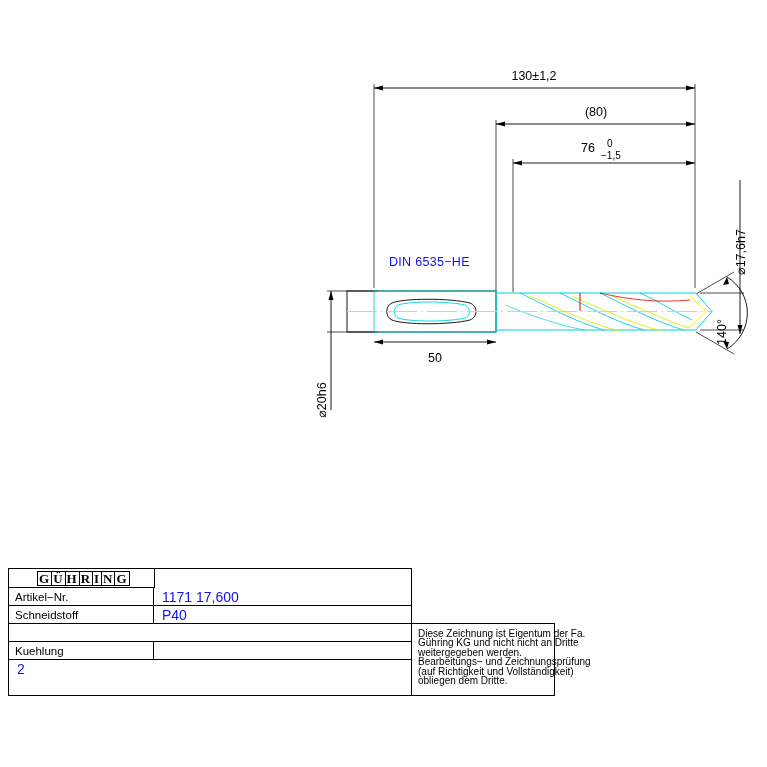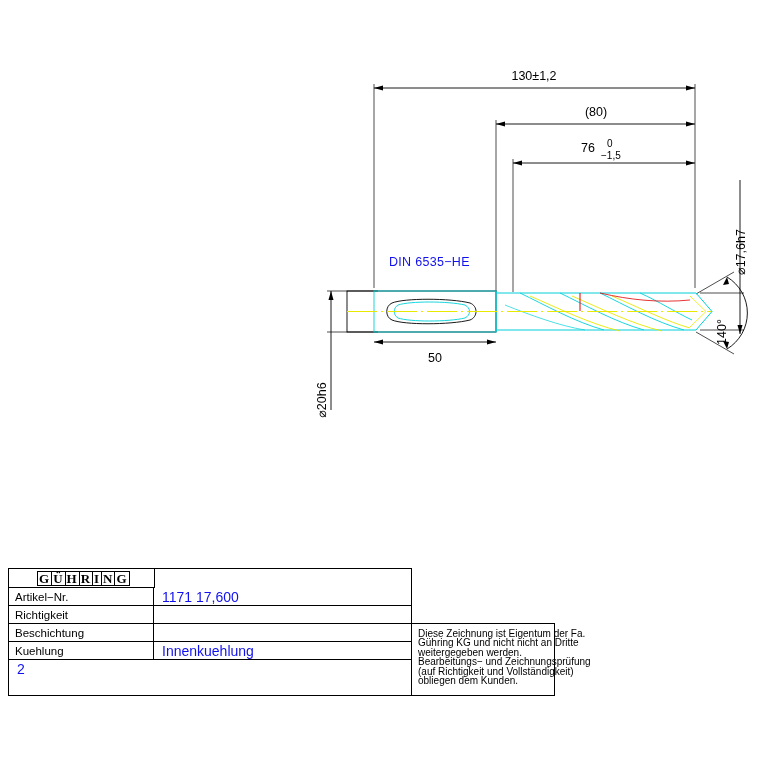--- a/index.html
+++ b/index.html
@@ -237,36 +237,35 @@
         <span>G</span><span>Ü</span><span>H</span><span>R</span><span>I</span><span>N</span><span>G</span>
       </div>
       <div class="vline-sep"></div>
     </div>
 
     <div class="tb-row">
       <div class="tb-label">Artikel−Nr.</div>
       <div class="tb-value">1171  17,600</div>
     </div>
     <div class="tb-row">
-      <div class="tb-label">Richtigkeit</div>
-    </div>
-    <div class="tb-row">
-      <div class="tb-label">Beschichtung</div>
+      <div class="tb-label">Schneidstoff</div>
+      <div class="tb-value">P40</div>
+    </div>
+    <div class="tb-row">
     </div>
     <div class="tb-row">
       <div class="tb-label">Kuehlung</div>
-      <div class="tb-value">Innenkuehlung</div>
     </div>
     <div class="tb-row">
       <div class="tb-value">2</div>
     </div>
   </div>
 
   <div class="tb-note">
     <div>Diese Zeichnung ist Eigentum der Fa.</div>
     <div>Gühring KG und nicht nicht an Dritte</div>
     <div>weitergegeben werden.</div>
     <div>Bearbeitungs− und Zeichnungsprüfung</div>
     <div>(auf Richtigkeit und Vollständigkeit)</div>
-    <div>obliegen dem Kunden.</div>
+    <div>obliegen dem Dritte.</div>
   </div>
 
 </div>
 
 </body></html>

